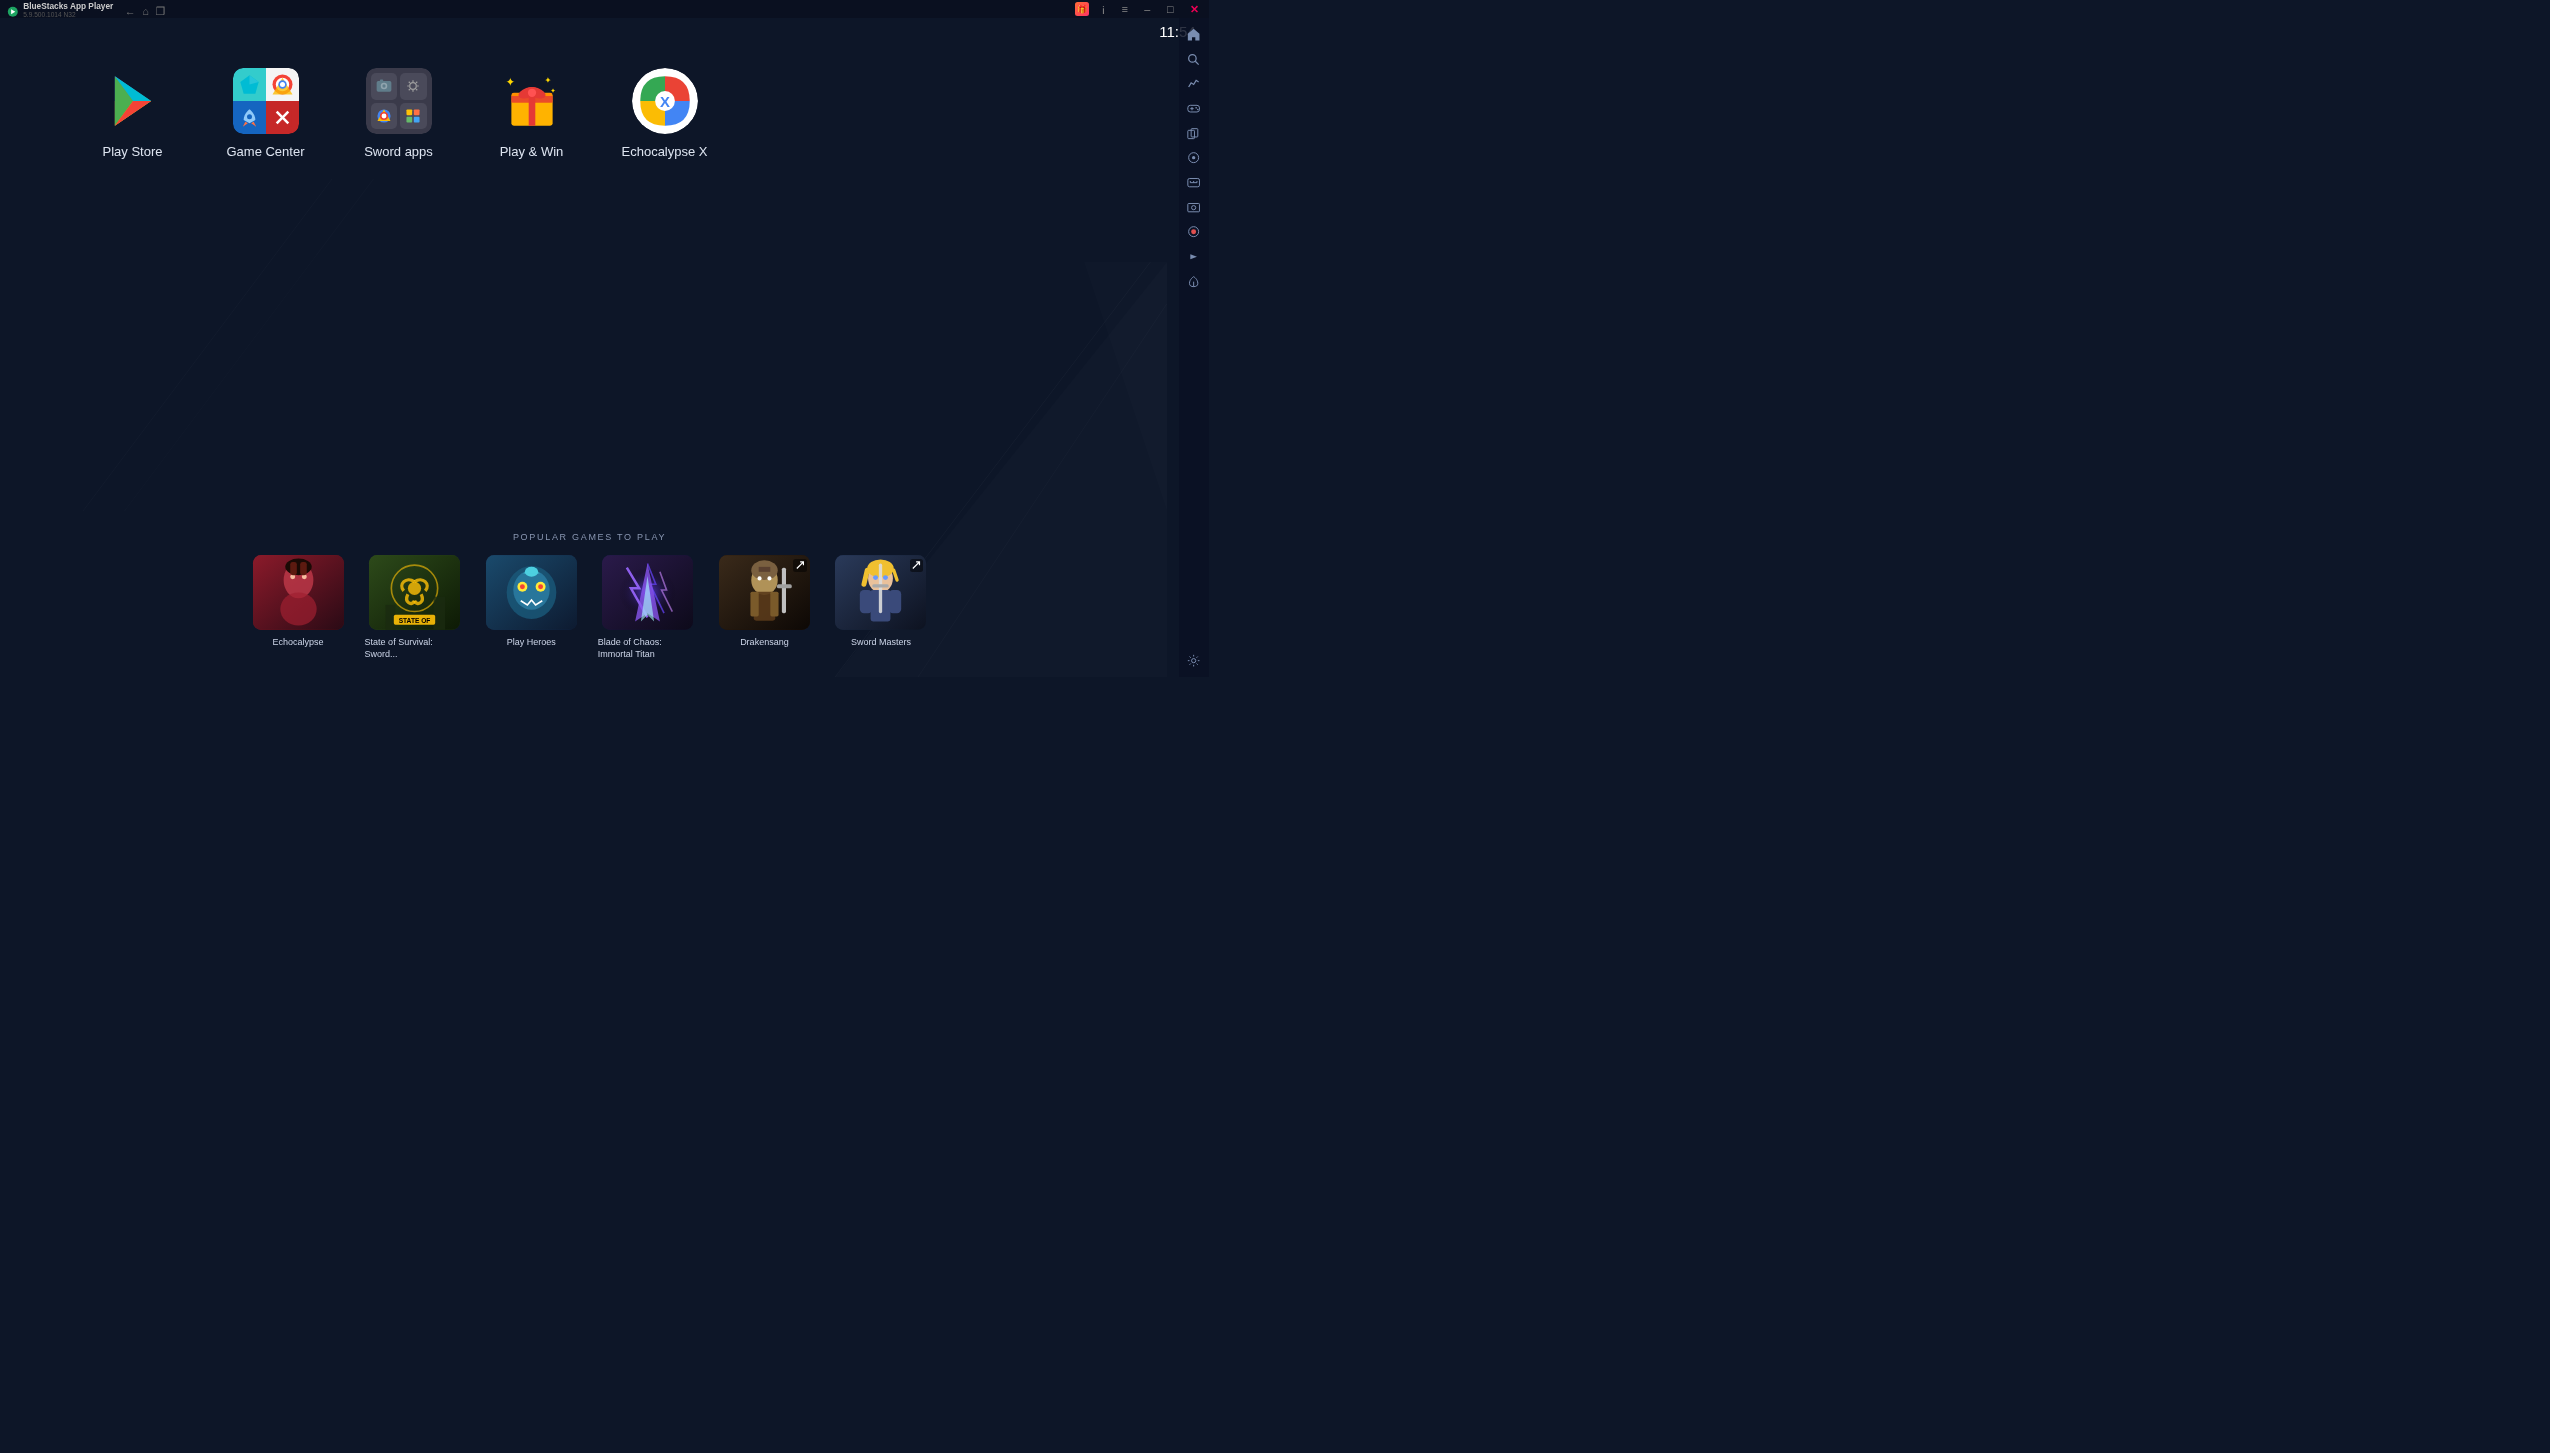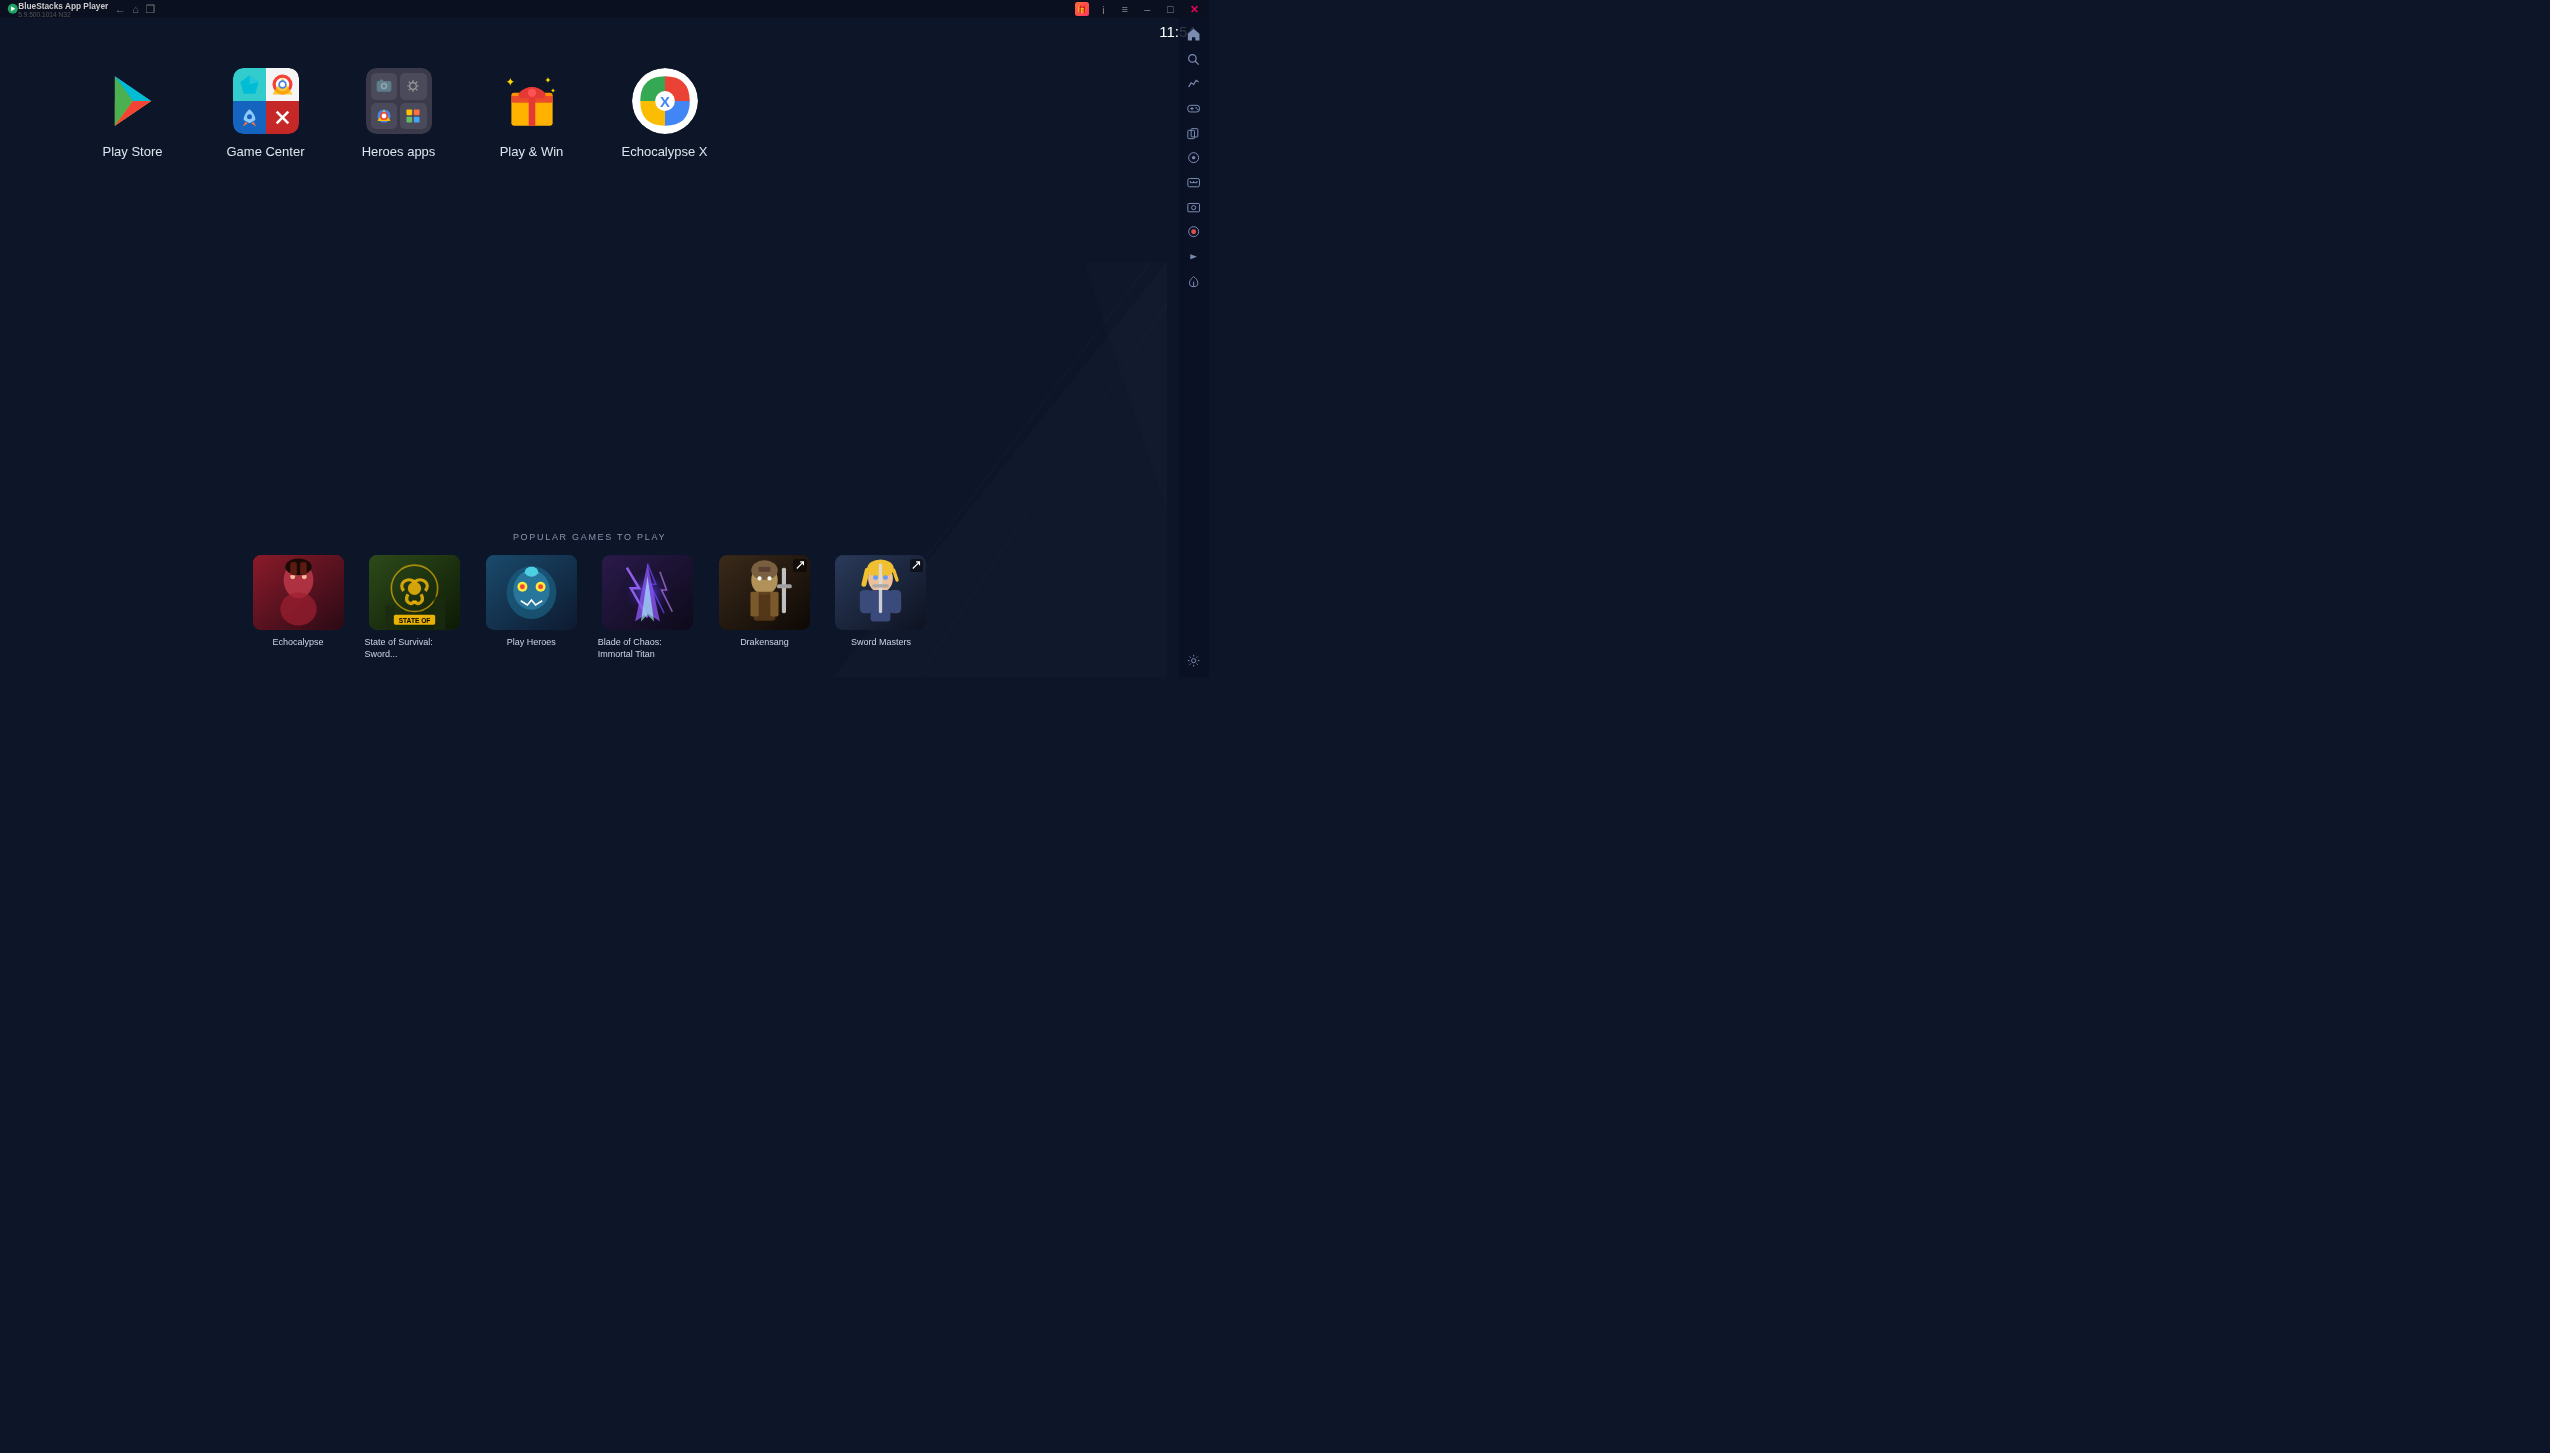--- a/index.html
+++ b/index.html
@@ -22,21 +22,22 @@
       background: #0a1020;
       display: flex;
       align-items: center;
       justify-content: space-between;
       padding: 0 6.6px;
       z-index: 100;
     }
 
     #titlebar-left {
       display: flex;
-      align-items: center;
+      align-items: flex-end;
+      gap: 5px;
     }
 
     #titlebar-nav {
       display: flex;
       align-items: center;
       gap: 6.6px;
       margin-left: 6.6px;
     }
 
     #titlebar-nav span {
@@ -530,21 +531,21 @@
             <div style="background:#4a4a5a;border-radius:5px;display:flex;align-items:center;justify-content:center;">
               <svg width="18" height="18" viewBox="0 0 22 22">
                 <rect x="3" y="3" width="7" height="7" rx="1" fill="#ffc107"></rect>
                 <rect x="12" y="3" width="7" height="7" rx="1" fill="#ff7043"></rect>
                 <rect x="3" y="12" width="7" height="7" rx="1" fill="#66bb6a"></rect>
                 <rect x="12" y="12" width="7" height="7" rx="1" fill="#42a5f5"></rect>
               </svg>
             </div>
           </div>
         </div>
-        <span class="app-label">Heroes apps</span>
+        <span class="app-label">Sword apps</span>
       </div>
 
       <div class="app-item">
         <div class="app-icon-wrapper">
           <svg class="play-win-icon" viewBox="0 0 80 80">
 
             <text x="8" y="22" font-size="14" fill="#ffd700">✦</text>
             <text x="55" y="18" font-size="10" fill="#ffd700">✦</text>
             <text x="62" y="30" font-size="8" fill="#ffd700">✦</text>
 

